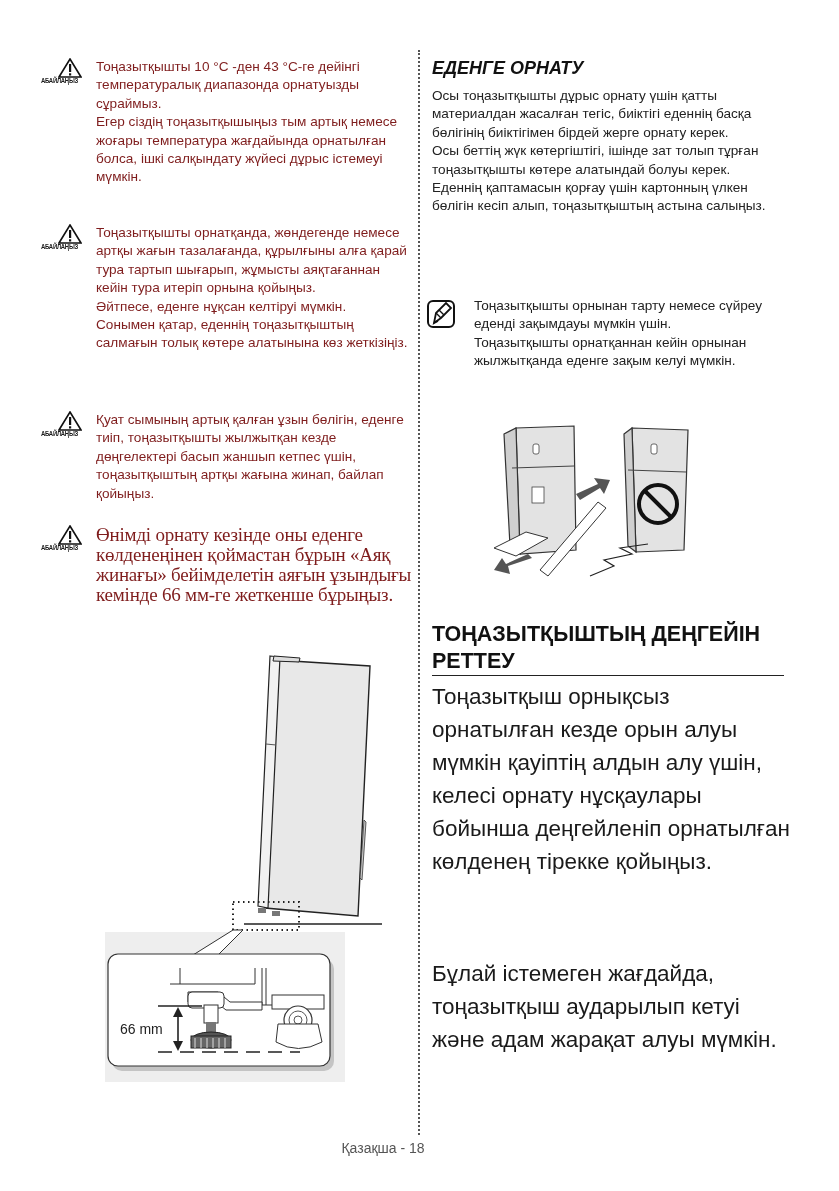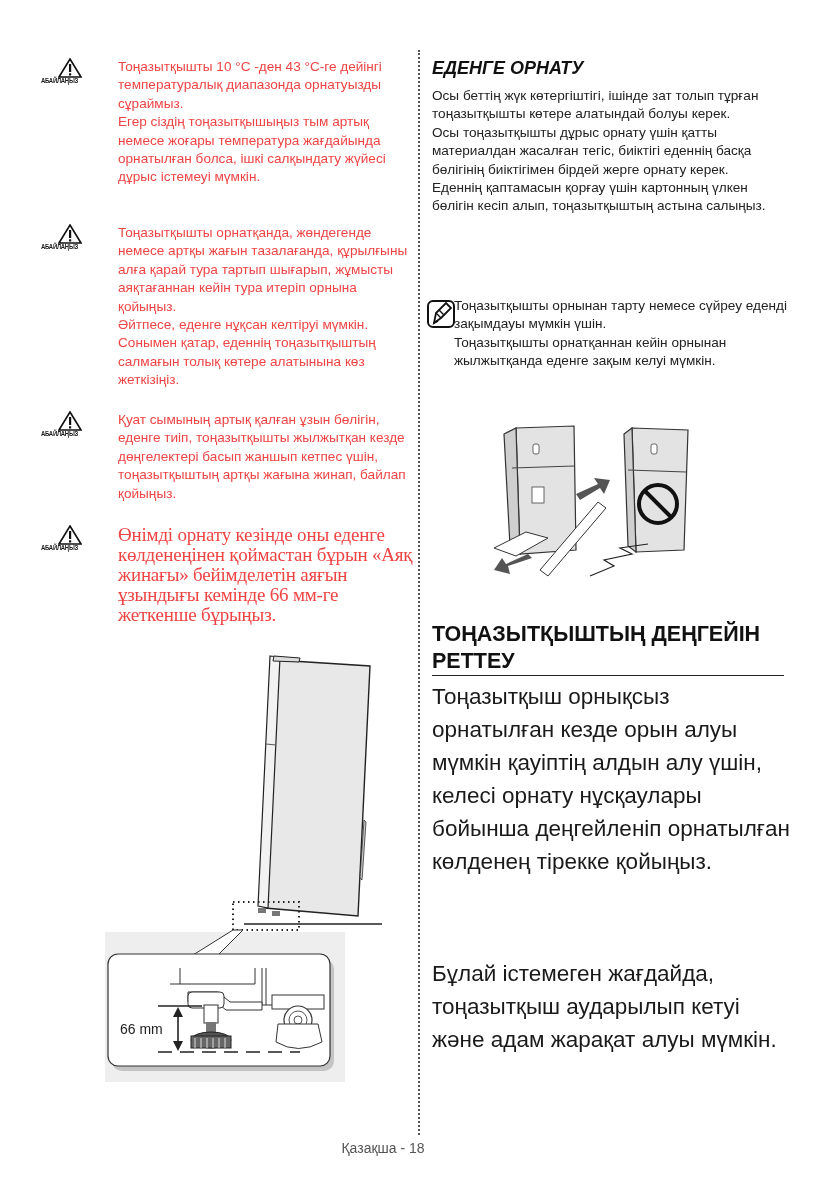--- a/index.html
+++ b/index.html
@@ -18,33 +18,33 @@
     .caution .icon {
       position: absolute; left: 0; top: 0; width: 62px; text-align: center;
     }
     .caution .icon svg { display: block; margin: 0 0 0 14px; }
     .caution .icon .lbl {
       display: block; font-size: 7px; font-weight: bold; letter-spacing: -0.3px;
       margin-top: -1px; margin-left: -3px; white-space: nowrap; text-align: left;
       transform: scaleX(0.85); transform-origin: left;
     }
     .caution .text {
-      margin-left: 74px; font-size: 13.6px; line-height: 18.4px; color: #ef4444;
+      margin-left: 52px; font-size: 13.6px; line-height: 18.4px; color: #7f1d1d;
     }
     .caution .text p { margin: 0; }
     .caution.calibri .text { font-family: Liberation Serif, serif; font-size: 19px; line-height: 20px; letter-spacing: -0.2px; }
 
     
     .rcol { position: absolute; left: 432px; width: 352px; }
     .h2 { font-weight: bold; font-size: 18px; margin: 0; color: #111; font-style: italic; }
     .rbody { font-size: 13.6px; line-height: 18.4px; color: #222; }
     .rbody p { margin: 0; }
     .note { position: absolute; left: 426px; top: 297px; width: 370px; }
     .note .icon { position: absolute; left: 0; top: 2px; }
-    .note .text { margin-left: 28px; font-size: 13.6px; line-height: 18.4px; color: #222; }
+    .note .text { margin-left: 48px; font-size: 13.6px; line-height: 18.4px; color: #222; }
     .note .text p { margin: 0; }
 
     .h1 {
       position: absolute; left: 432px; top: 621px; width: 352px;
       font-weight: bold; font-size: 21.5px; line-height: 27px; color: #111;
       border-bottom: 1.5px solid #222; 
     }
     .big {
       position: absolute; left: 432px; width: 360px;
       font-size: 22.5px; line-height: 33px; color: #1a1a1a;
@@ -166,22 +166,22 @@
   <line x1="58" y1="402" x2="200" y2="402" stroke="#222" stroke-width="1.6" stroke-dasharray="14,8"></line>
   <line x1="78" y1="360" x2="78" y2="398" stroke="#222" stroke-width="1.6"></line>
   <polygon points="78,357 73,367 83,367" fill="#222"></polygon>
   <polygon points="78,401 73,391 83,391" fill="#222"></polygon>
   <text x="20" y="384" font-family="Liberation Sans, sans-serif" font-size="14" fill="#222">66 mm</text>
 </svg>
 
 <div class="rcol" style="top:58px;">
   <h2 class="h2">ЕДЕНГЕ ОРНАТУ</h2>
   <div class="rbody" style="margin-top:8px;">
+    <p>Осы тоңазытқышты дұрыс орнату үшін қатты материалдан жасалған тегіс, биіктігі еденнің басқа бөлігінің биіктігімен бірдей жерге орнату керек.</p>
     <p>Осы беттің жүк көтергіштігі, ішінде зат толып тұрған тоңазытқышты көтере алатындай болуы керек.</p>
-    <p>Осы тоңазытқышты дұрыс орнату үшін қатты материалдан жасалған тегіс, биіктігі еденнің басқа бөлігінің биіктігімен бірдей жерге орнату керек.</p>
     <p>Еденнің қаптамасын қорғау үшін картонның үлкен бөлігін кесіп алып, тоңазытқыштың астына салыңыз.</p>
   </div>
 </div>
 
 <div class="note">
   <div class="icon">
     <svg width="30" height="30" viewBox="0 0 30 30">
       <rect x="2" y="2" width="26" height="26" rx="5" fill="none" stroke="#111" stroke-width="2"></rect>
       <path d="M8 24 L10 14 L20 4 L25 9 L15 19 Z" fill="none" stroke="#111" stroke-width="1.8"></path>
       <path d="M10 14 L15 19 M13 11 L18 16" stroke="#111" stroke-width="1.4"></path>

